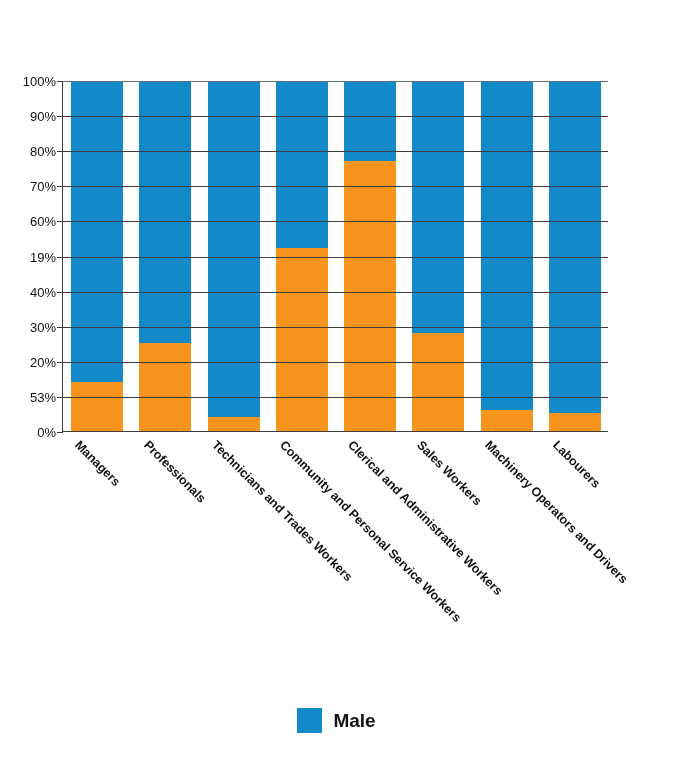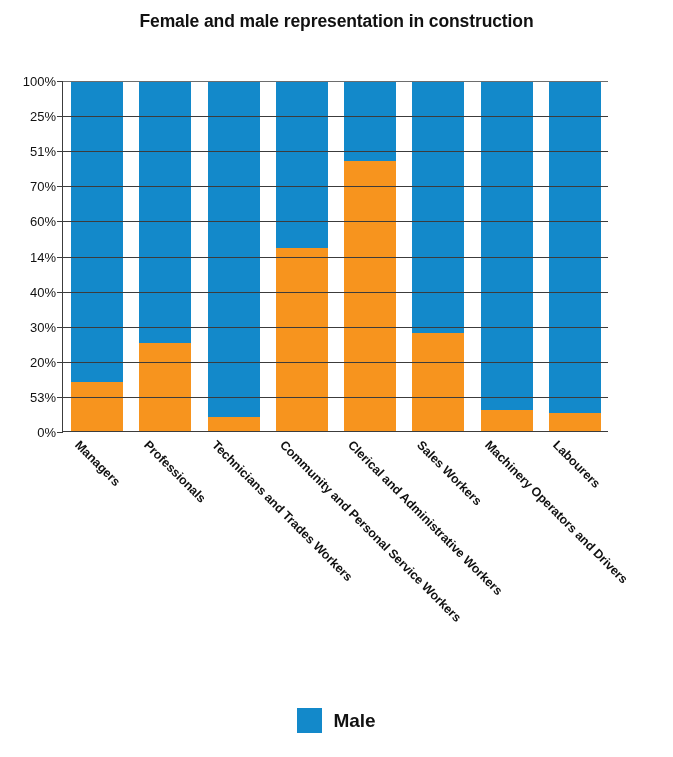--- a/index.html
+++ b/index.html
@@ -140,36 +140,35 @@
     font-size: 19px;
     font-weight: bold;
     color: #111111;
     line-height: 1;
   }
 </style>
 </head>
 <body>
 
 <div id="chart-title">
-  <span class="title-line">Female and male representation in construction</span>
 </div>
 
 <div id="plot-wrap">
 
   <div id="y-axis-labels">
       <div class="ylabel" style="top: 432px;">0%</div>
       <div class="ylabel" style="top: 396.9px;">53%</div>
       <div class="ylabel" style="top: 361.8px; padding-left: 26px;">20%</div>
       <div class="ylabel" style="top: 326.7px;">30%</div>
       <div class="ylabel" style="top: 291.6px;">40%</div>
-      <div class="ylabel" style="top: 256.5px;">14%</div>
+      <div class="ylabel" style="top: 256.5px;">19%</div>
       <div class="ylabel" style="top: 221.4px; text-align: right;">60%</div>
       <div class="ylabel" style="top: 186.3px;">70%</div>
-      <div class="ylabel" style="top: 151.2px;">51%</div>
-      <div class="ylabel" style="top: 116.1px;">25%</div>
+      <div class="ylabel" style="top: 151.2px;">80%</div>
+      <div class="ylabel" style="top: 116.1px;">90%</div>
       <div class="ylabel" style="top: 81px;">100%</div>
     </div>
 
   <div id="plot-area">
     <div id="gridlines">
         <div class="ytick" style="top: 351px;"></div>
         <div class="gridline" style="top: 315.9px;"></div>
         <div class="ytick" style="top: 315.9px;"></div>
         <div class="gridline" style="top: 280.8px;"></div>
         <div class="ytick" style="top: 280.8px;"></div>

